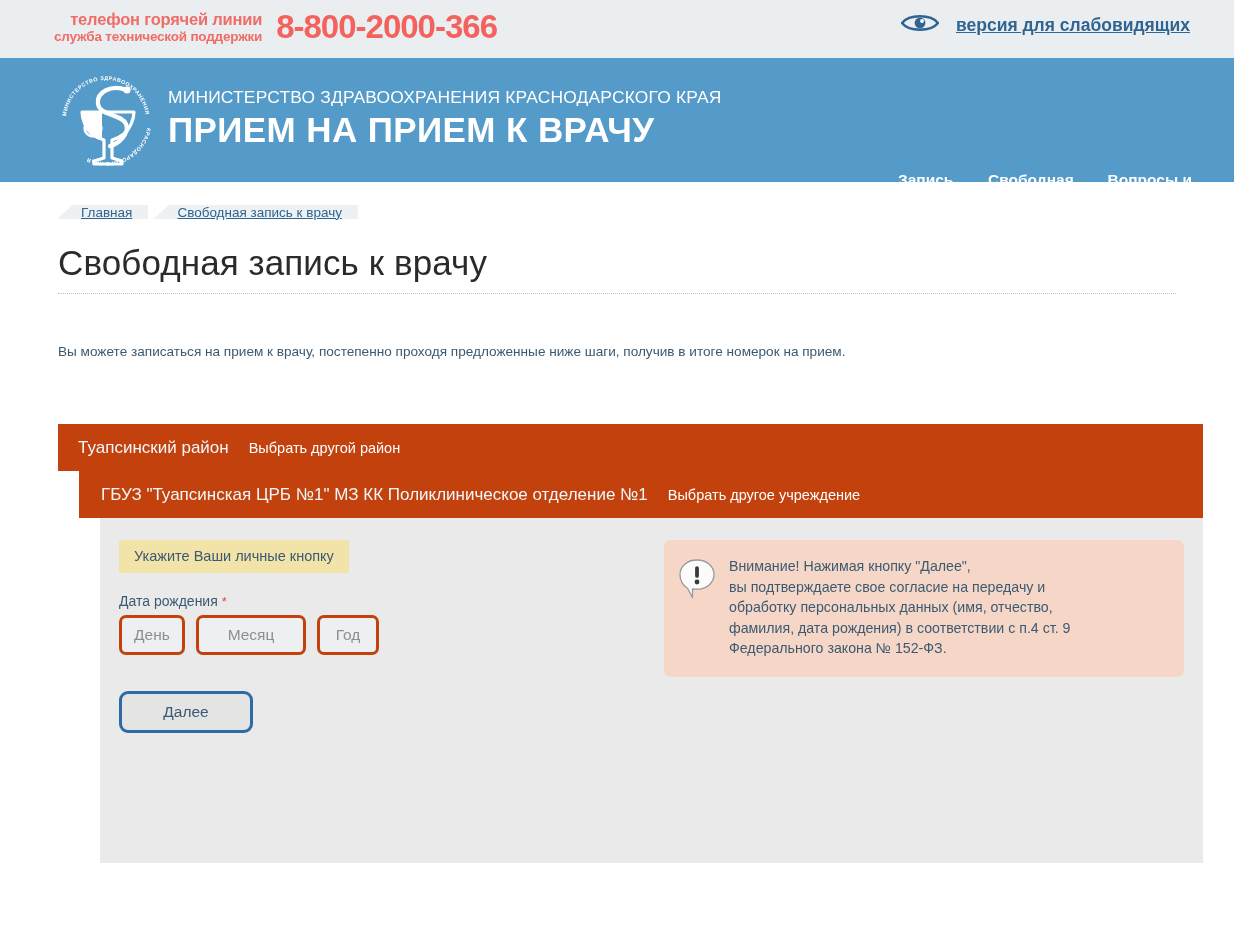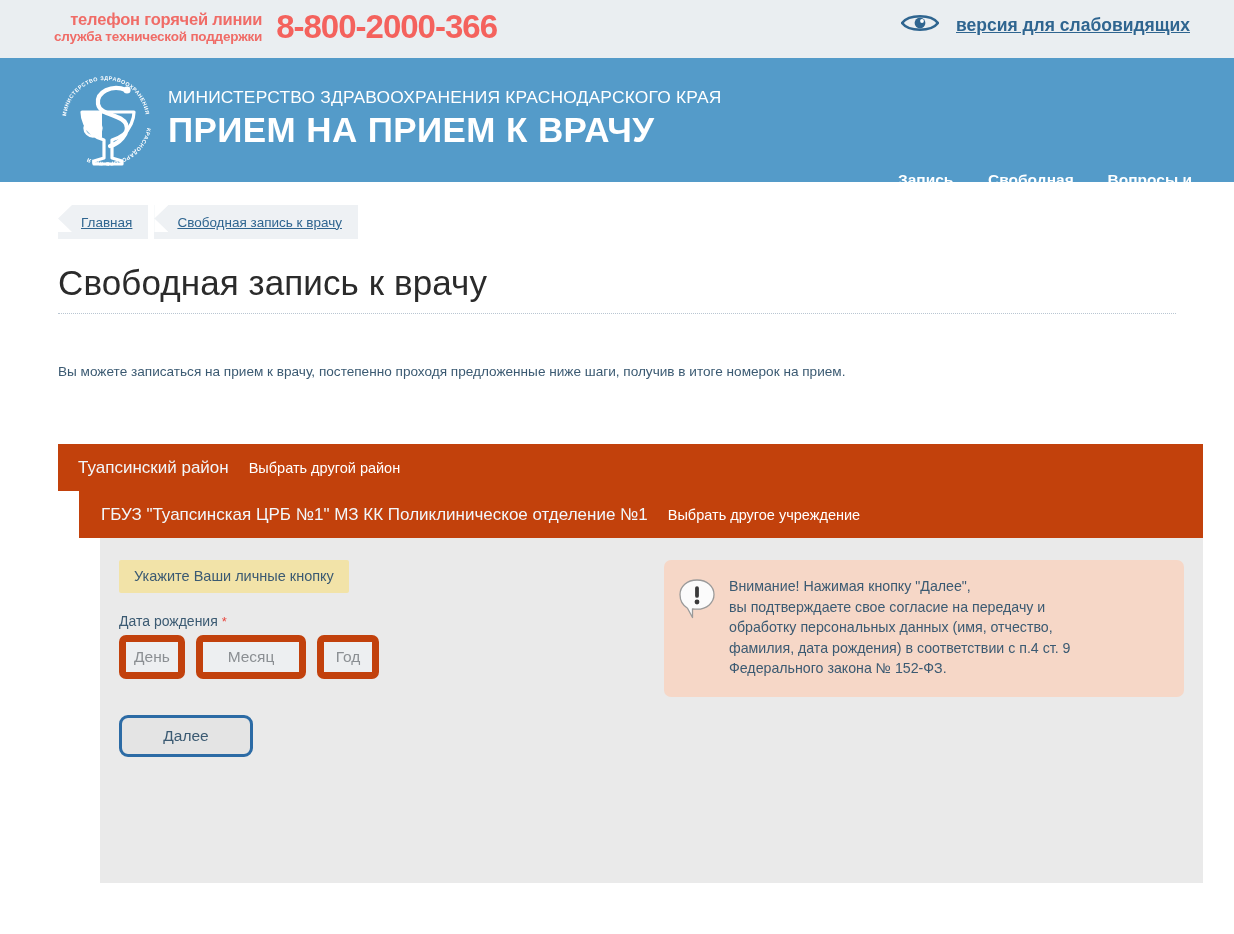--- a/index.html
+++ b/index.html
@@ -119,21 +119,21 @@
 
   
   .crumbs {
     margin: 23px 0 0 58px;
     display: flex;
     align-items: center;
     gap: 6px;
   }
   .crumb {
     background: #eef1f4;
-    height: 34px;
+    height: 14px;
     display: flex;
     align-items: center;
     padding: 0 16px 0 23px;
     position: relative;
     text-decoration: none;
   }
   .crumb::before {
     content: "";
     position: absolute;
     left: 0; top: 0;
@@ -249,21 +249,21 @@
     font-size: 15.5px;
     padding: 0 12px;
     outline: none;
   }
   .txtinput::placeholder { color: #8b8f93; opacity: 1; }
 
   .date-row { display: flex; gap: 11px; margin-top: 2px; }
   .date-input {
     height: 40px;
     background: #edeff1;
-    border: 7px solid #c2410c;
+    border: 3px solid #c2410c;
     border-radius: 7px;
     color: #8b8f93;
     font-family: "Liberation Sans", sans-serif;
     font-size: 15.5px;
     text-align: center;
     padding: 15px 6px;
     outline: none;
   }
   .d-day   { width: 66px; }
   .d-month { width: 110px; }

